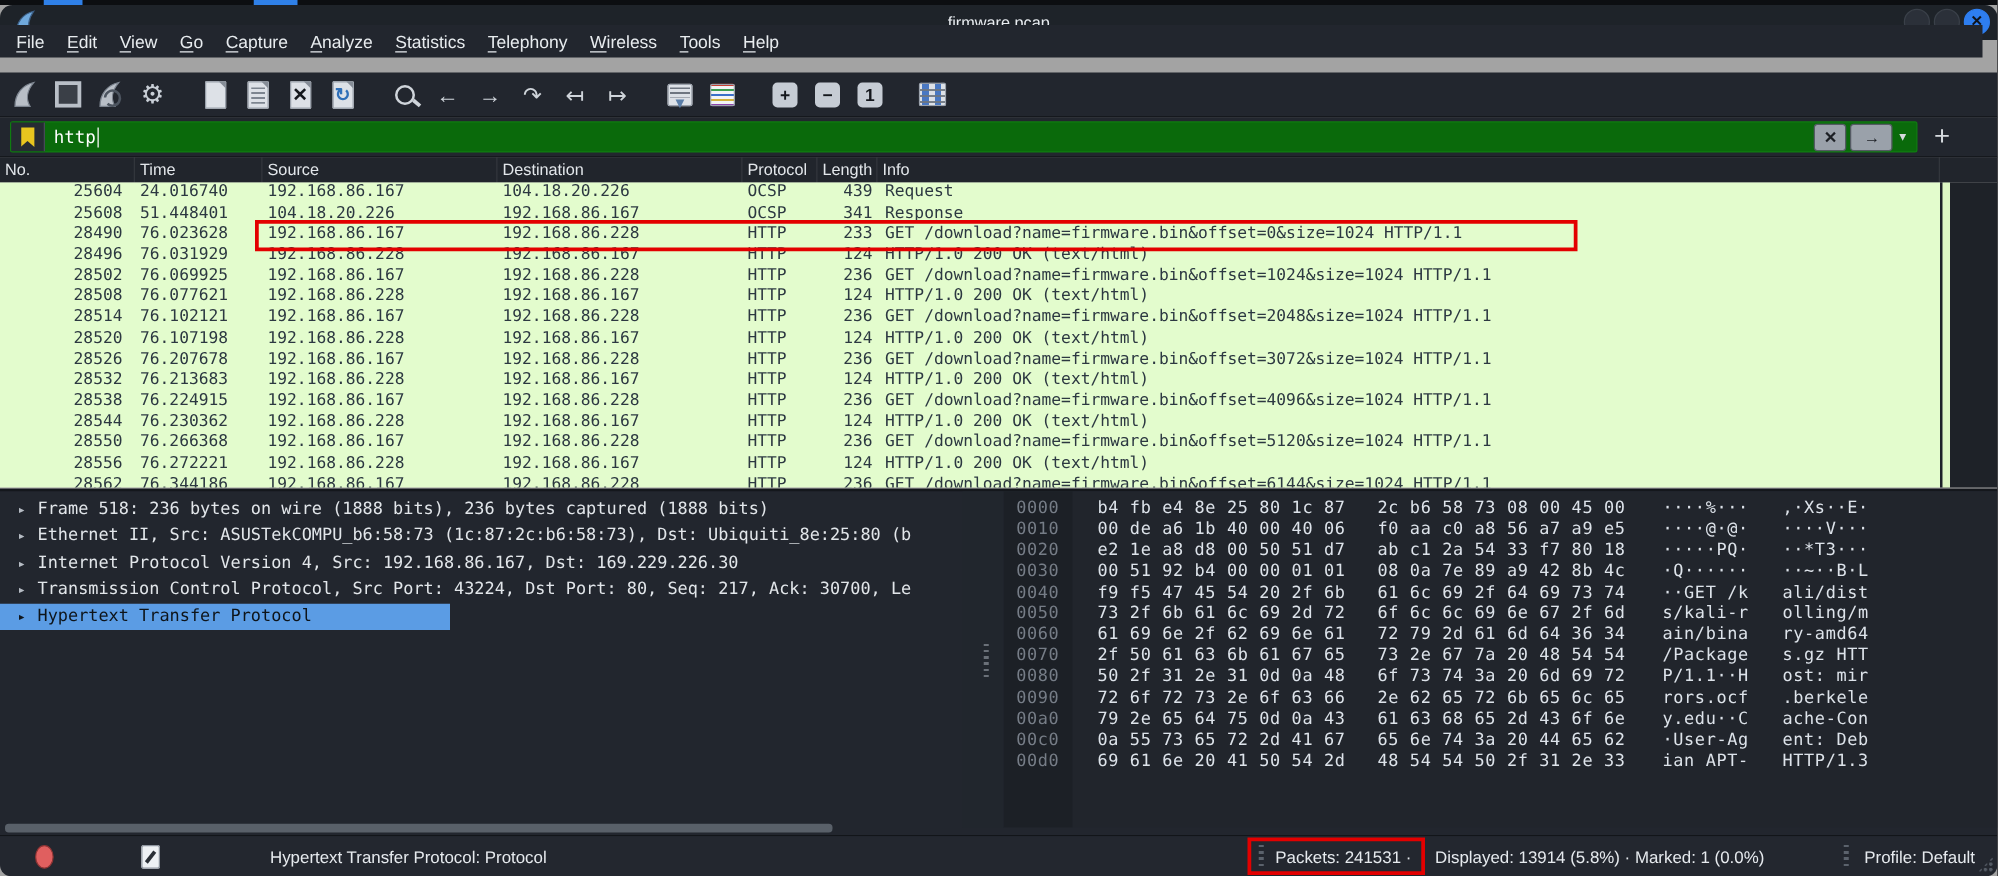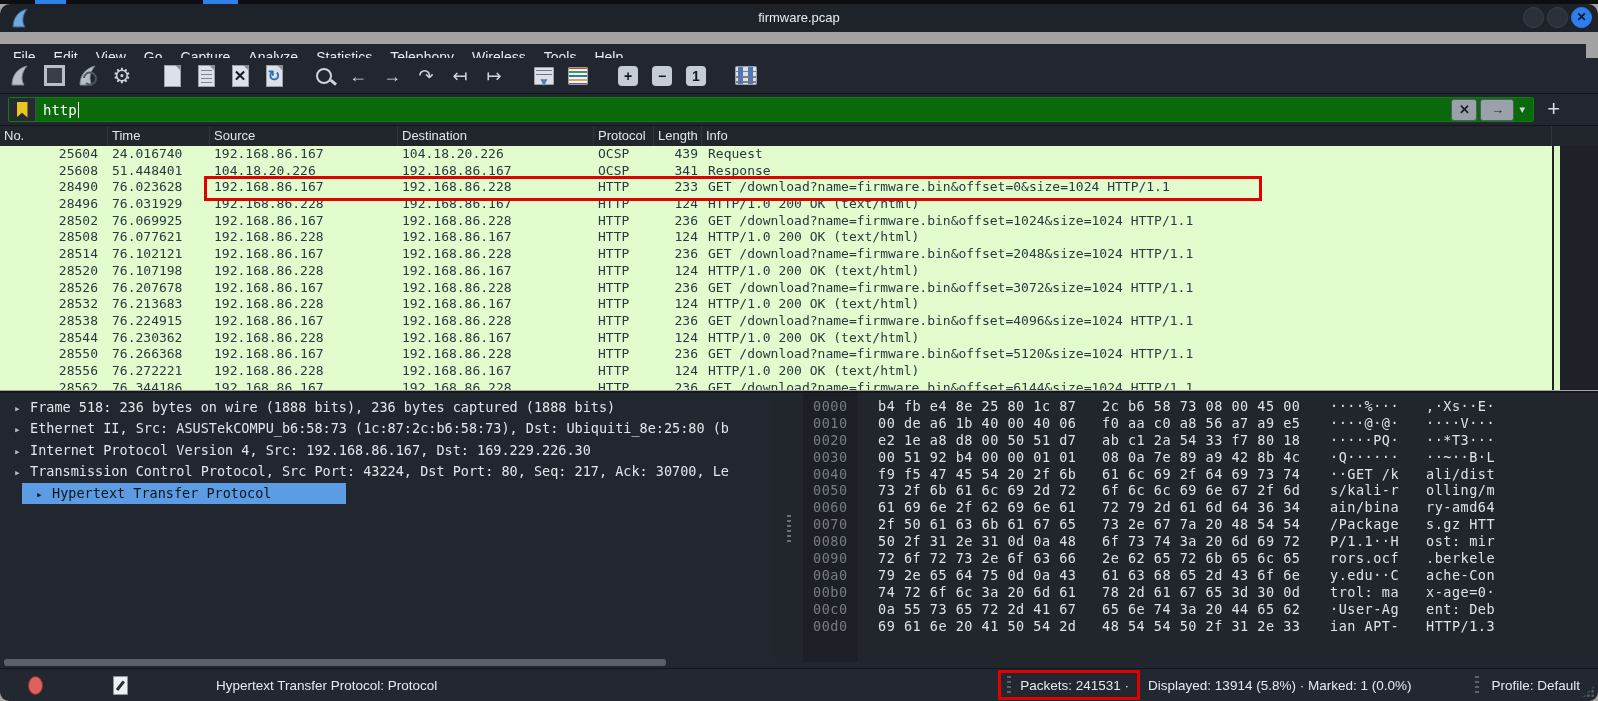--- a/index.html
+++ b/index.html
@@ -18,21 +18,21 @@
   .app-logo{position:absolute;left:10px;top:3px;}
   .title{position:absolute;left:0;right:0;top:0;height:28px;line-height:28px;text-align:center;
          color:#e9edf1;font-size:13px;}
   .winbtns{position:absolute;right:6px;top:3px;display:flex;gap:3px;}
   .winbtn{width:21px;height:21px;border-radius:50%;background:#2b3039;border:1px solid #3a4049;
           box-sizing:border-box;}
   .winbtn.close{background:#2e7ef0;border-color:#2e7ef0;color:#10141a;font-weight:bold;
           font-size:12px;text-align:center;line-height:19px;}
 
   
-  .menubar{position:absolute;top:44px;left:0;width:1586px;height:26px;background:#22262e;
+  .menubar{position:absolute;top:20px;left:0;width:1586px;height:26px;background:#22262e;
            display:flex;align-items:center;padding-left:4px;box-sizing:border-box;}
   .menu-item{padding:0 9px;color:#e8ecef;font-size:14px;line-height:26px;cursor:default;}
 
   
   .toolbar{position:absolute;top:58px;left:0;width:1598px;height:36px;background:#22262e;
            border-bottom:1px solid #121519;display:flex;align-items:center;padding-left:6px;
            box-sizing:border-box;gap:6px;}
   .tbtn{width:28px;height:28px;display:flex;align-items:center;justify-content:center;}
   .tgap{width:10px;}
   .glyph{color:#cfd4da;font-size:18px;line-height:1;}
@@ -112,21 +112,21 @@
              background:#ddf7c3;}
 
   
   .bottom{position:absolute;top:391px;left:0;width:1598px;height:277px;background:#22262e;
              border-top:2px solid #14171c;box-sizing:border-box;}
   .details-pane{position:absolute;left:0;top:0;width:770px;height:260px;overflow:hidden;
              font-family:"DejaVu Sans Mono",monospace;font-size:13.5px;color:#e2e6ea;
              padding-top:4px;box-sizing:border-box;}
   .drow{height:21.4px;line-height:21.4px;white-space:nowrap;padding-left:14px;}
   .drow .arrow{color:#b6bcc4;font-size:11px;display:inline-block;width:16px;}
-  .drow.selected{background:#5b9ce4;width:324px;box-sizing:border-box;color:#0e1419;margin-left:22px;}
+  .drow.selected{background:#5b9ce4;width:360px;box-sizing:border-box;color:#0e1419;}
   .drow.selected .arrow{color:#10161d;}
   .hscroll{position:absolute;left:4px;top:266px;width:662px;height:7px;background:#596069;
              border-radius:3px;}
   .splitter{position:absolute;left:770px;top:0;width:33px;height:269px;background:#21262d;}
   .splitter .grip{position:absolute;left:17px;top:122px;width:4px;height:28px;
              background:repeating-linear-gradient(180deg,#6a7078 0 2px,transparent 2px 5px);}
   .hex-pane{position:absolute;left:803px;top:0;width:795px;height:269px;background:#21252c;
              overflow:hidden;font-family:"DejaVu Sans Mono",monospace;font-size:13.5px;
              letter-spacing:0.5px;color:#dde3ea;padding-top:5px;box-sizing:border-box;}
   .hex-gutter-bg{position:absolute;left:0;top:0;width:55px;height:269px;background:#1c2026;}
@@ -592,27 +592,20 @@
         </div>
 
         <div class="hrow">
           <span class="hoff">00a0</span>
           <span class="h1">79 2e 65 64 75 0d 0a 43</span>
           <span class="h2">61 63 68 65 2d 43 6f 6e</span>
           <span class="a1">y.edu··C</span>
           <span class="a2">ache-Con</span>
         </div>
 
-        <div class="hrow">
-          <span class="hoff">00b0</span>
-          <span class="h1">74 72 6f 6c 3a 20 6d 61</span>
-          <span class="h2">78 2d 61 67 65 3d 30 0d</span>
-          <span class="a1">trol: ma</span>
-          <span class="a2">x-age=0·</span>
-        </div>
 
         <div class="hrow">
           <span class="hoff">00c0</span>
           <span class="h1">0a 55 73 65 72 2d 41 67</span>
           <span class="h2">65 6e 74 3a 20 44 65 62</span>
           <span class="a1">·User-Ag</span>
           <span class="a2">ent: Deb</span>
         </div>
 
         <div class="hrow">

